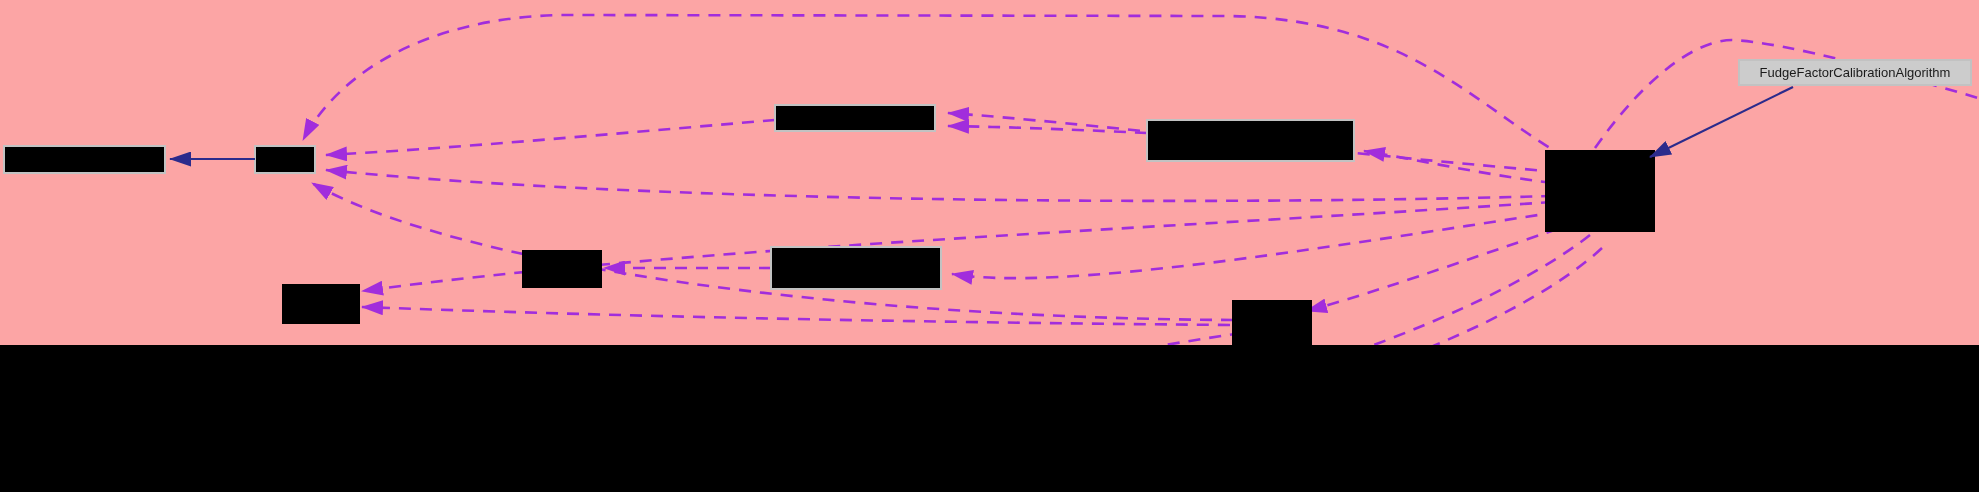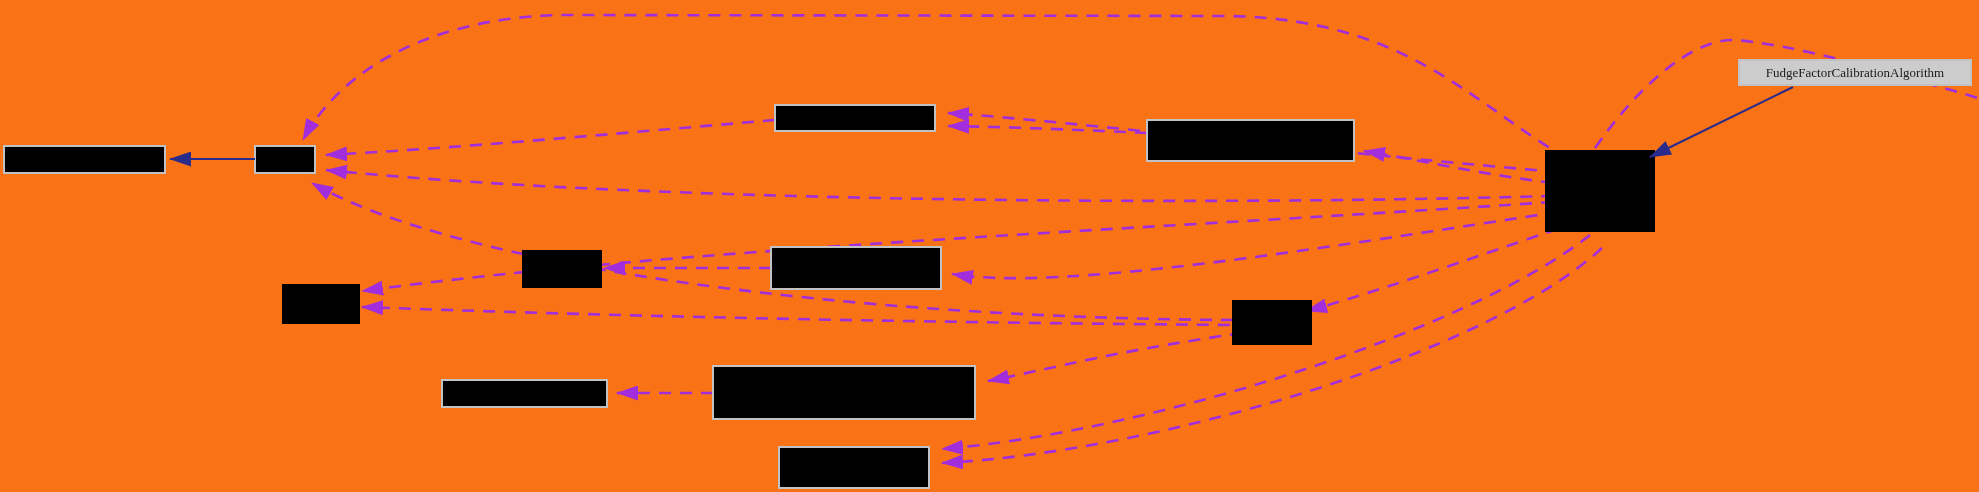--- a/index.html
+++ b/index.html
@@ -1,17 +1,17 @@
 <!DOCTYPE html>
 <html><head>
 <meta charset="utf-8">
 <style>
   html,body{margin:0;padding:0;background:#000;}
-  .stage{position:relative;width:1979px;height:492px;background:#f97316;overflow:hidden;
-         font-family:Liberation Serif, serif;}
+  .stage{position:relative;width:1979px;height:345px;background:#fca5a5;overflow:hidden;
+         font-family:Liberation Sans, sans-serif;}
   svg{position:absolute;left:0;top:0;}
   .edge{fill:none;stroke-width:2.6;stroke-dasharray:12 9;}
   .edge-solid{fill:none;stroke-width:2.2;}
   .node{stroke-width:2;}
   .hidden-node{fill:#000;stroke:none;}
   .node-label{font-size:13px;}
 </style>
 </head>
 <body>
 

